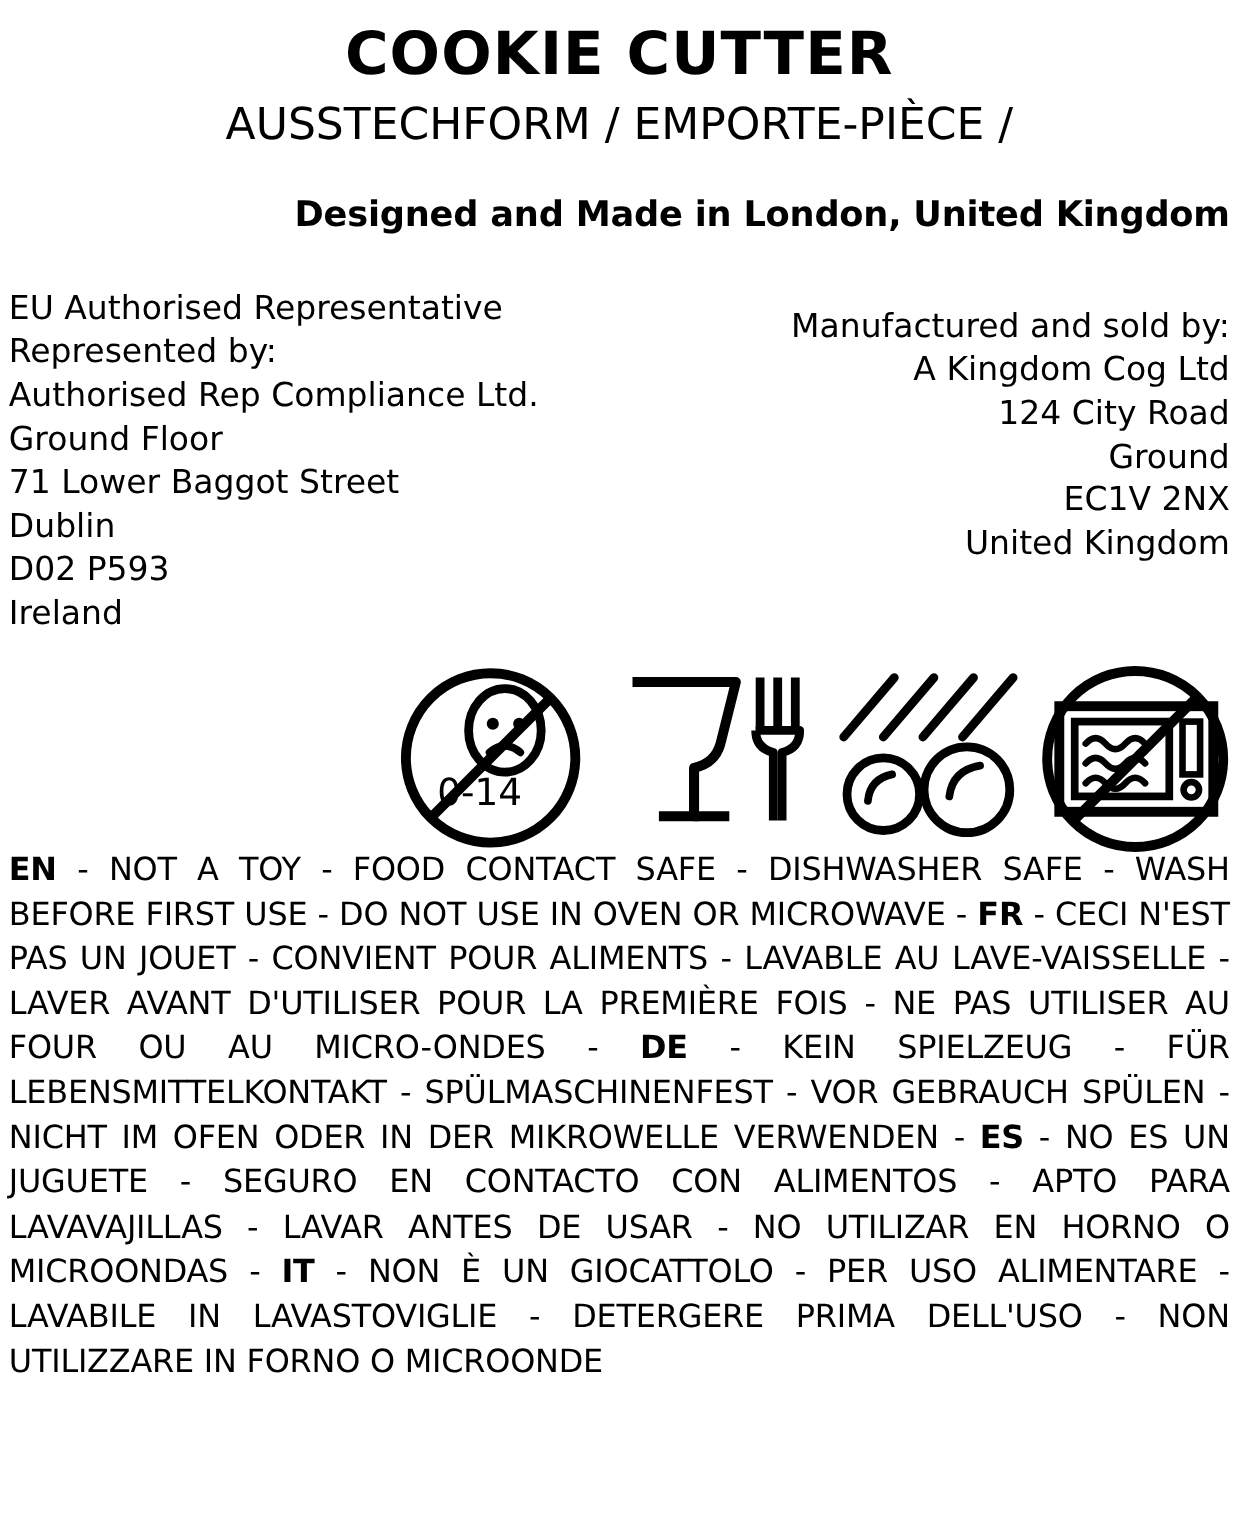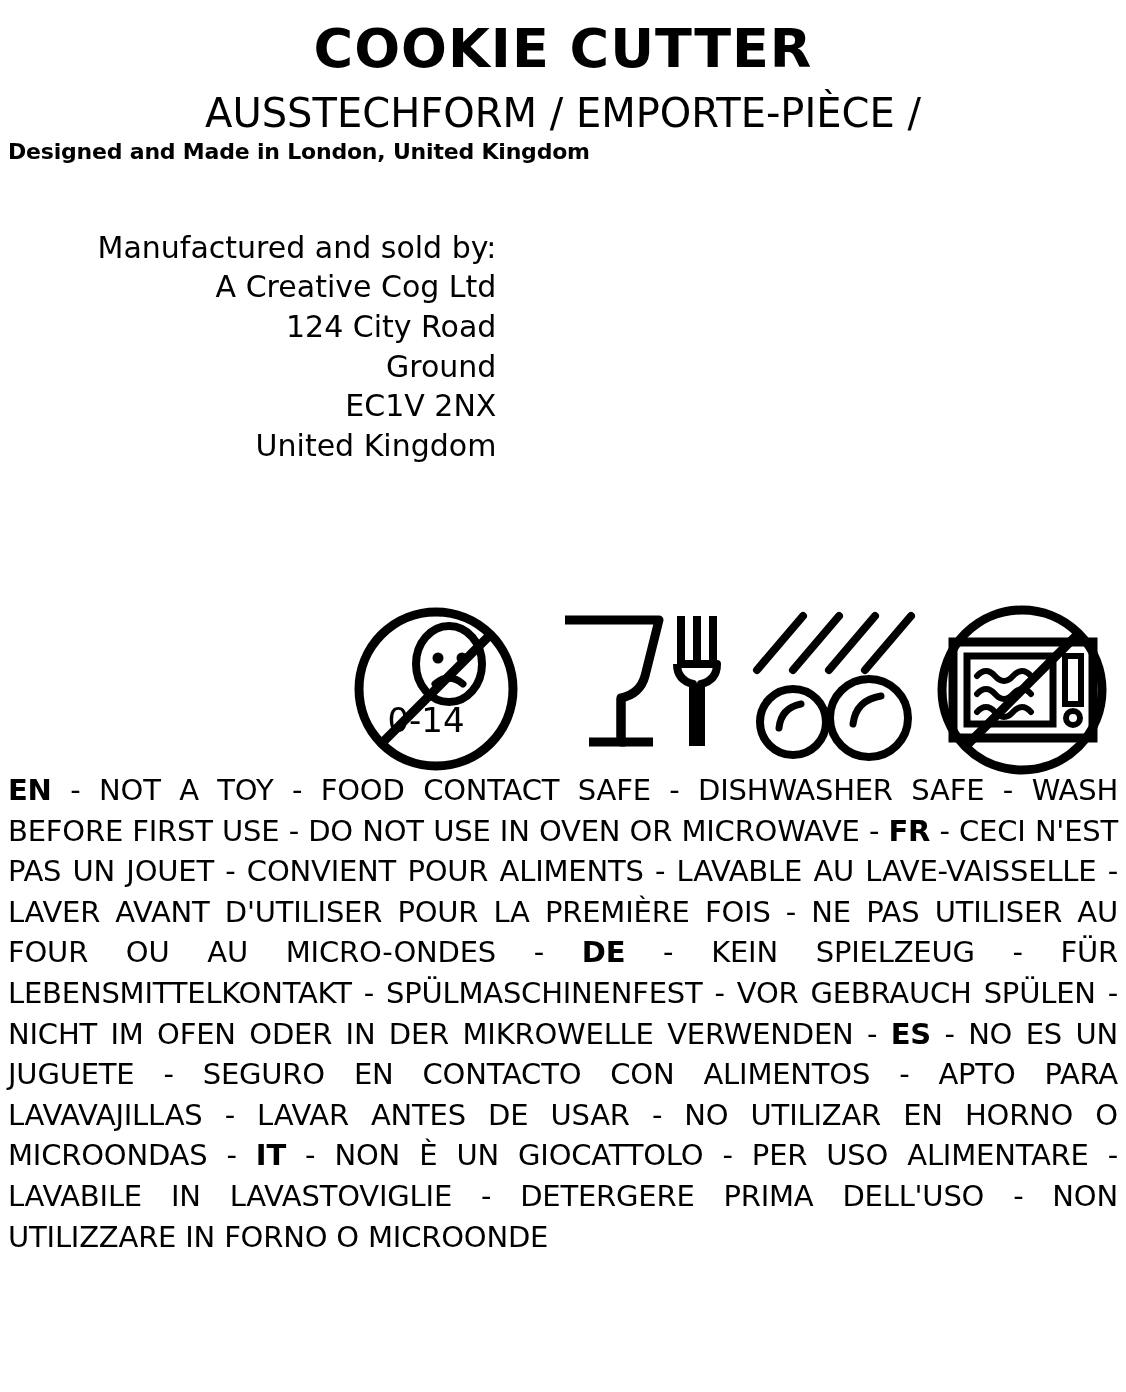--- a/index.html
+++ b/index.html
@@ -33,23 +33,24 @@
   }
   .subtitle {
     text-align: center;
     font-size: 40px;
     font-weight: normal;
     line-height: 1.28;
     margin-top: 10px;
     letter-spacing: 0px;
   }
   .madein {
-    text-align: left;
-    font-size: 22px;
+    text-align: right;
+    font-size: 32px;
     font-weight: bold;
+    margin-top: 36px;
     letter-spacing: -0.2px;
   }
   
   .addresses {
     display: flex;
     justify-content: space-between;
     margin-top: 48px;
     font-size: 30px;
     line-height: 1.32;
   }
@@ -67,21 +68,21 @@
   .icons {
     position: absolute;
     left: 0;
     right: 0;
     top: 578px;
     height: 180px;
     display: flex;
     justify-content: flex-end;
     align-items: center;
     gap: 17px;
-    padding-right: 16px;
+    padding-right: 6px;
     box-sizing: border-box;
   }
   .icon-box {
     width: 175px;
     height: 175px;
     display: flex;
     align-items: center;
     justify-content: center;
   }
   .icon-box.narrow { width: 185px; }
@@ -106,23 +107,33 @@
 
   <div class="title">COOKIE CUTTER</div>
 
   <div class="subtitle">
     <div>AUSSTECHFORM / EMPORTE-PIÈCE /</div>
   </div>
 
   <div class="madein">Designed and Made in London, United Kingdom</div>
 
   <div class="addresses">
+    <div class="addr-left">
+      <div class="addr-line">EU Authorised Representative</div>
+      <div class="addr-line">Represented by:</div>
+      <div class="addr-line">Authorised Rep Compliance Ltd.</div>
+      <div class="addr-line">Ground Floor</div>
+      <div class="addr-line">71 Lower Baggot Street</div>
+      <div class="addr-line">Dublin</div>
+      <div class="addr-line">D02 P593</div>
+      <div class="addr-line">Ireland</div>
+    </div>
     <div class="addr-right">
       <div class="addr-line">Manufactured and sold by:</div>
-      <div class="addr-line">A Creative Cog Ltd</div>
+      <div class="addr-line">A Kingdom Cog Ltd</div>
       <div class="addr-line">124 City Road</div>
       <div class="addr-line">Ground</div>
       <div class="addr-line">EC1V 2NX</div>
       <div class="addr-line">United Kingdom</div>
     </div>
   </div>
 
   <div class="icons">
 
     <div class="icon-box">

